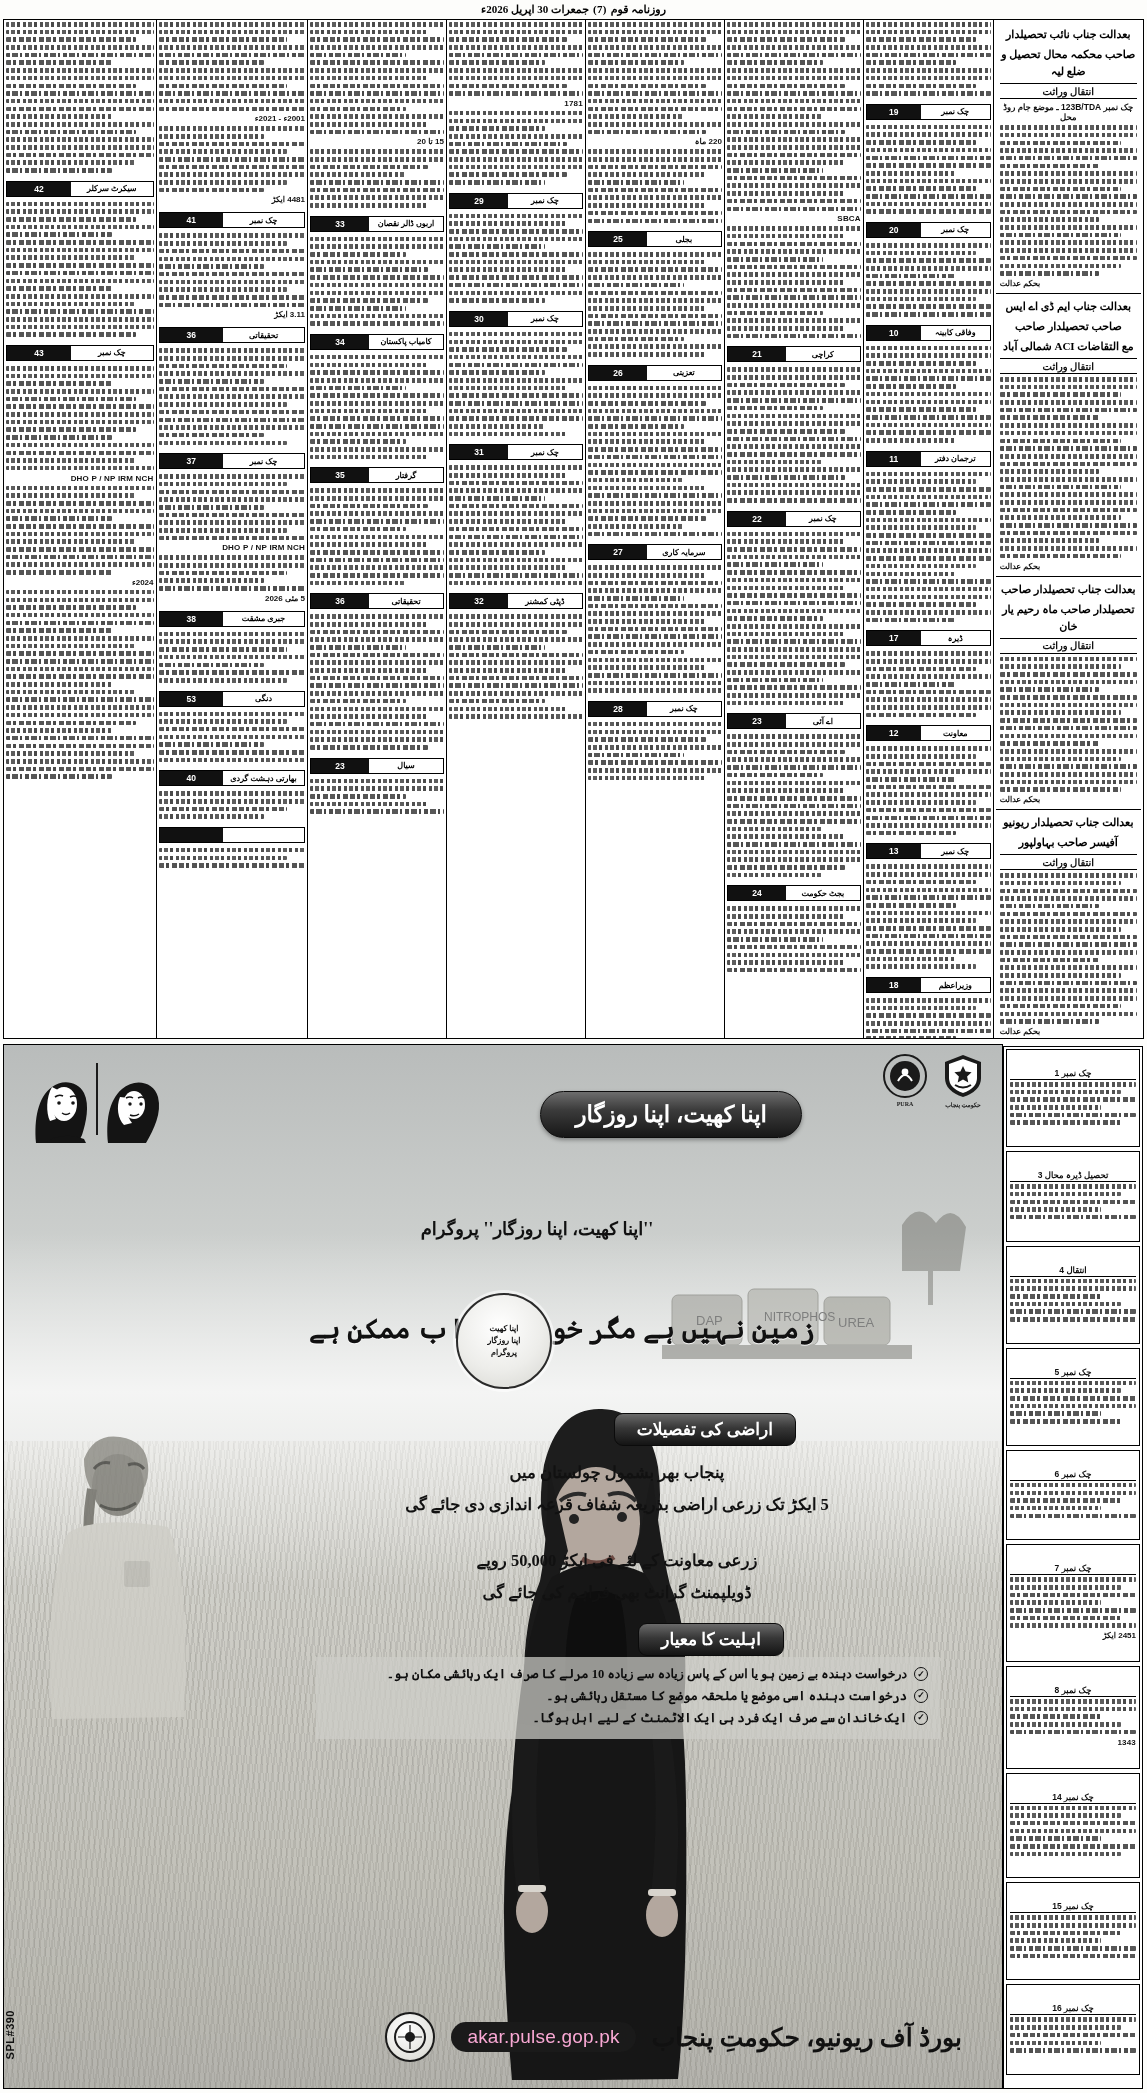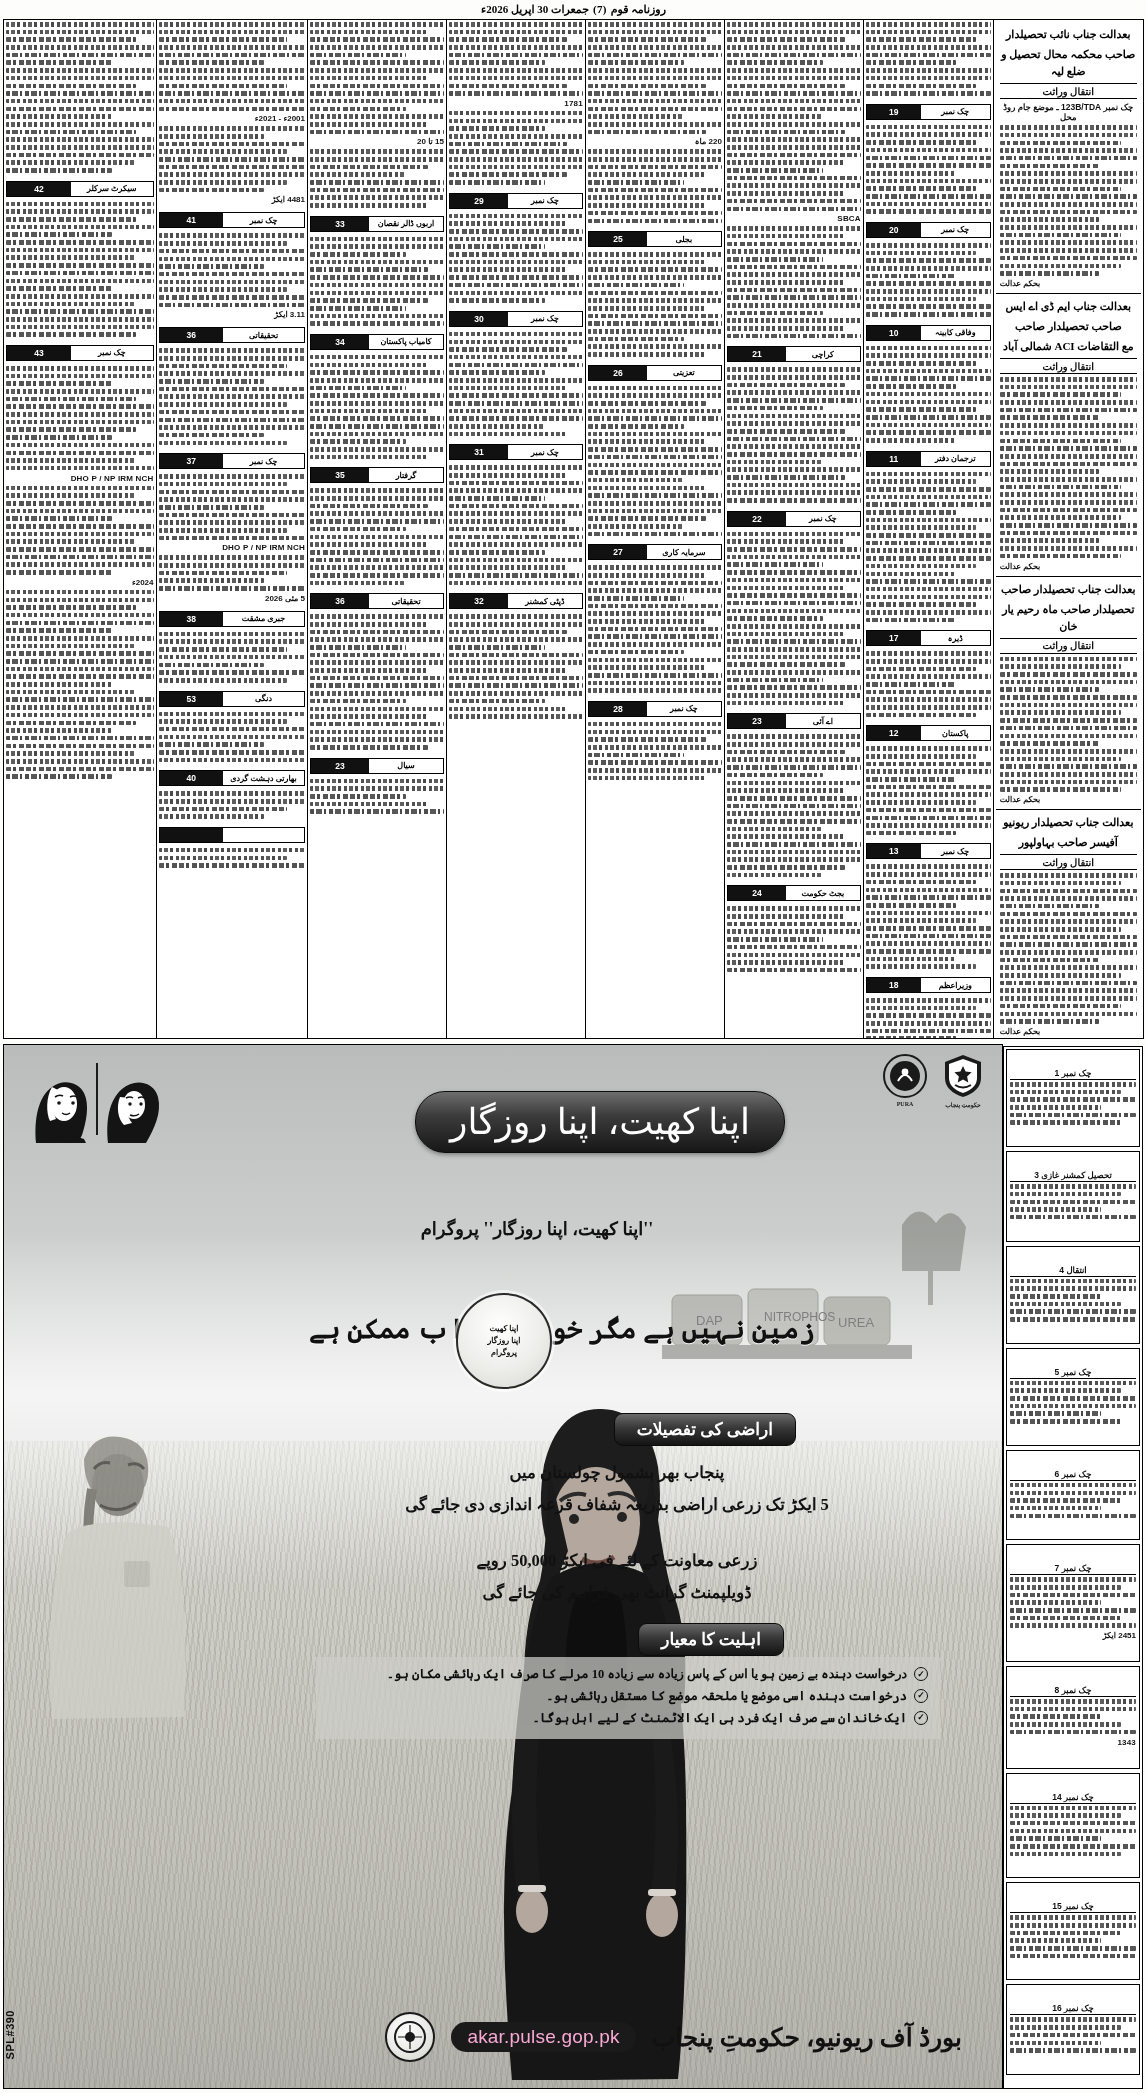--- a/index.html
+++ b/index.html
@@ -137,24 +137,24 @@
     position:absolute;left:74px;top:6px;width:2px;height:72px;background:#1b1b1b;
   }
 
   
   .ad-logos{position:absolute;right:18px;top:8px;display:flex;gap:14px;align-items:flex-start;}
   .logo-wrap{display:flex;flex-direction:column;align-items:center;gap:2px;}
   .logo-cap{font-size:6px;font-weight:bold;color:#222;direction:rtl;}
 
   
   .ad-pill{
-    position:absolute;right:217px;top:46px;
+    position:absolute;right:200px;top:46px;
     background:linear-gradient(180deg,#6d6d6d 0%,#3b3b3b 40%,#171717 100%);
     color:#fff;border-radius:30px;padding:9px 34px;
-    direction:rtl;font-size:36px;font-weight:normal;letter-spacing:0;
+    direction:rtl;font-size:23px;font-weight:bold;letter-spacing:0;
     box-shadow:0 2px 4px rgba(0,0,0,.35);white-space:nowrap;
     border:1px solid #0c0c0c;
   }
 
   .ad-sub{
     position:absolute;right:250px;top:168px;direction:rtl;text-align:center;
     font-size:18px;font-weight:bold;line-height:1.85;color:#111;width:430px;
   }
   .ad-tag{
     position:absolute;right:180px;top:268px;direction:rtl;text-align:center;
@@ -475,21 +475,21 @@
           <i class="m"></i>
           <i class="l"></i>
           <i class="s"></i>
         <i class="l"></i>
           <i class="l"></i>
           <i class="l"></i>
           <i class="m"></i>
       </span>
       <div class="slug">
         <span class="num">12</span>
-        <span class="ttl">پاکستان</span>
+        <span class="ttl">معاونت</span>
       </div>
       <span class="tx">
         <i class="l"></i>
           <i class="m"></i>
           <i class="l"></i>
           <i class="l"></i>
           <i class="s"></i>
         <i class="l"></i>
           <i class="l"></i>
           <i class="m"></i>
@@ -1283,21 +1283,21 @@
           <i class="l"></i>
           <i class="m"></i>
           <i class="l"></i>
           <i class="s"></i>
           <i class="l"></i>
           <i class="m"></i>
         </span>
     </div>
     <div class="classified">
       <div class="cl-hd">
-        <span>تحصیل کمشنر غازی</span>
+        <span>تحصیل ڈیرہ محال</span>
         <span>3</span>
       </div>
       <span class="tx">
           <i class="l"></i>
           <i class="m"></i>
           <i class="l"></i>
           <i class="s"></i>
           <i class="l"></i>
         </span>
     </div>

